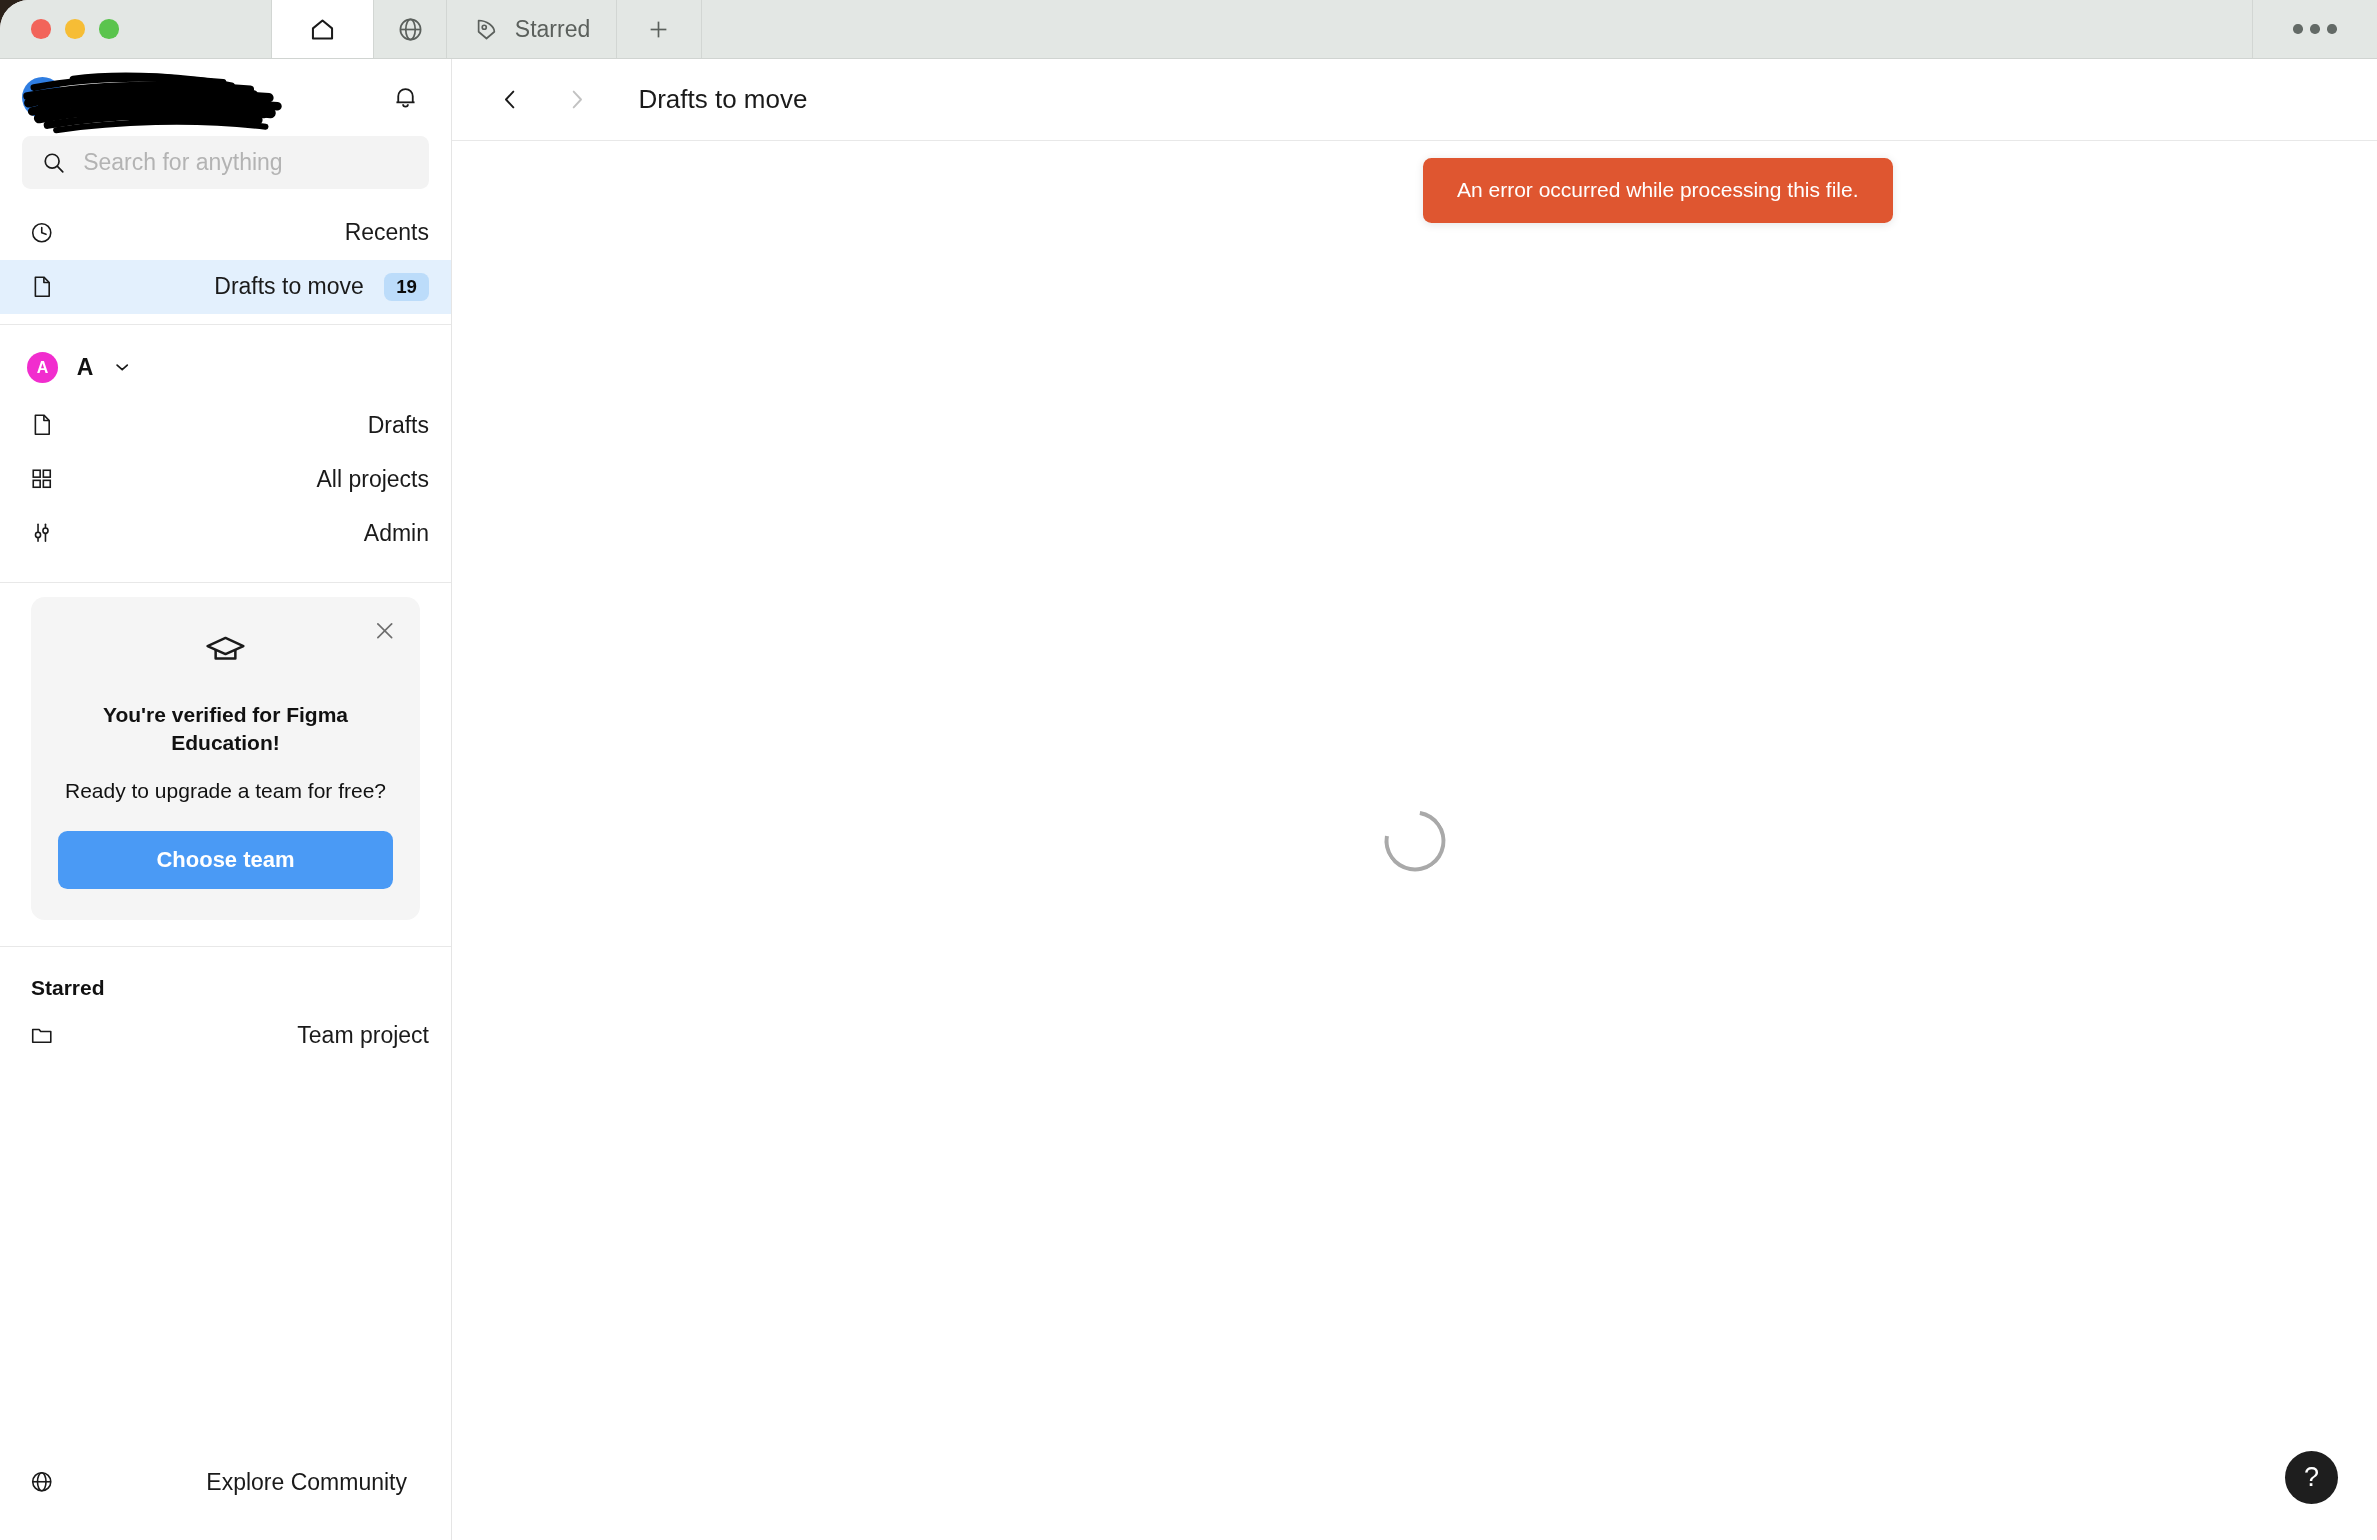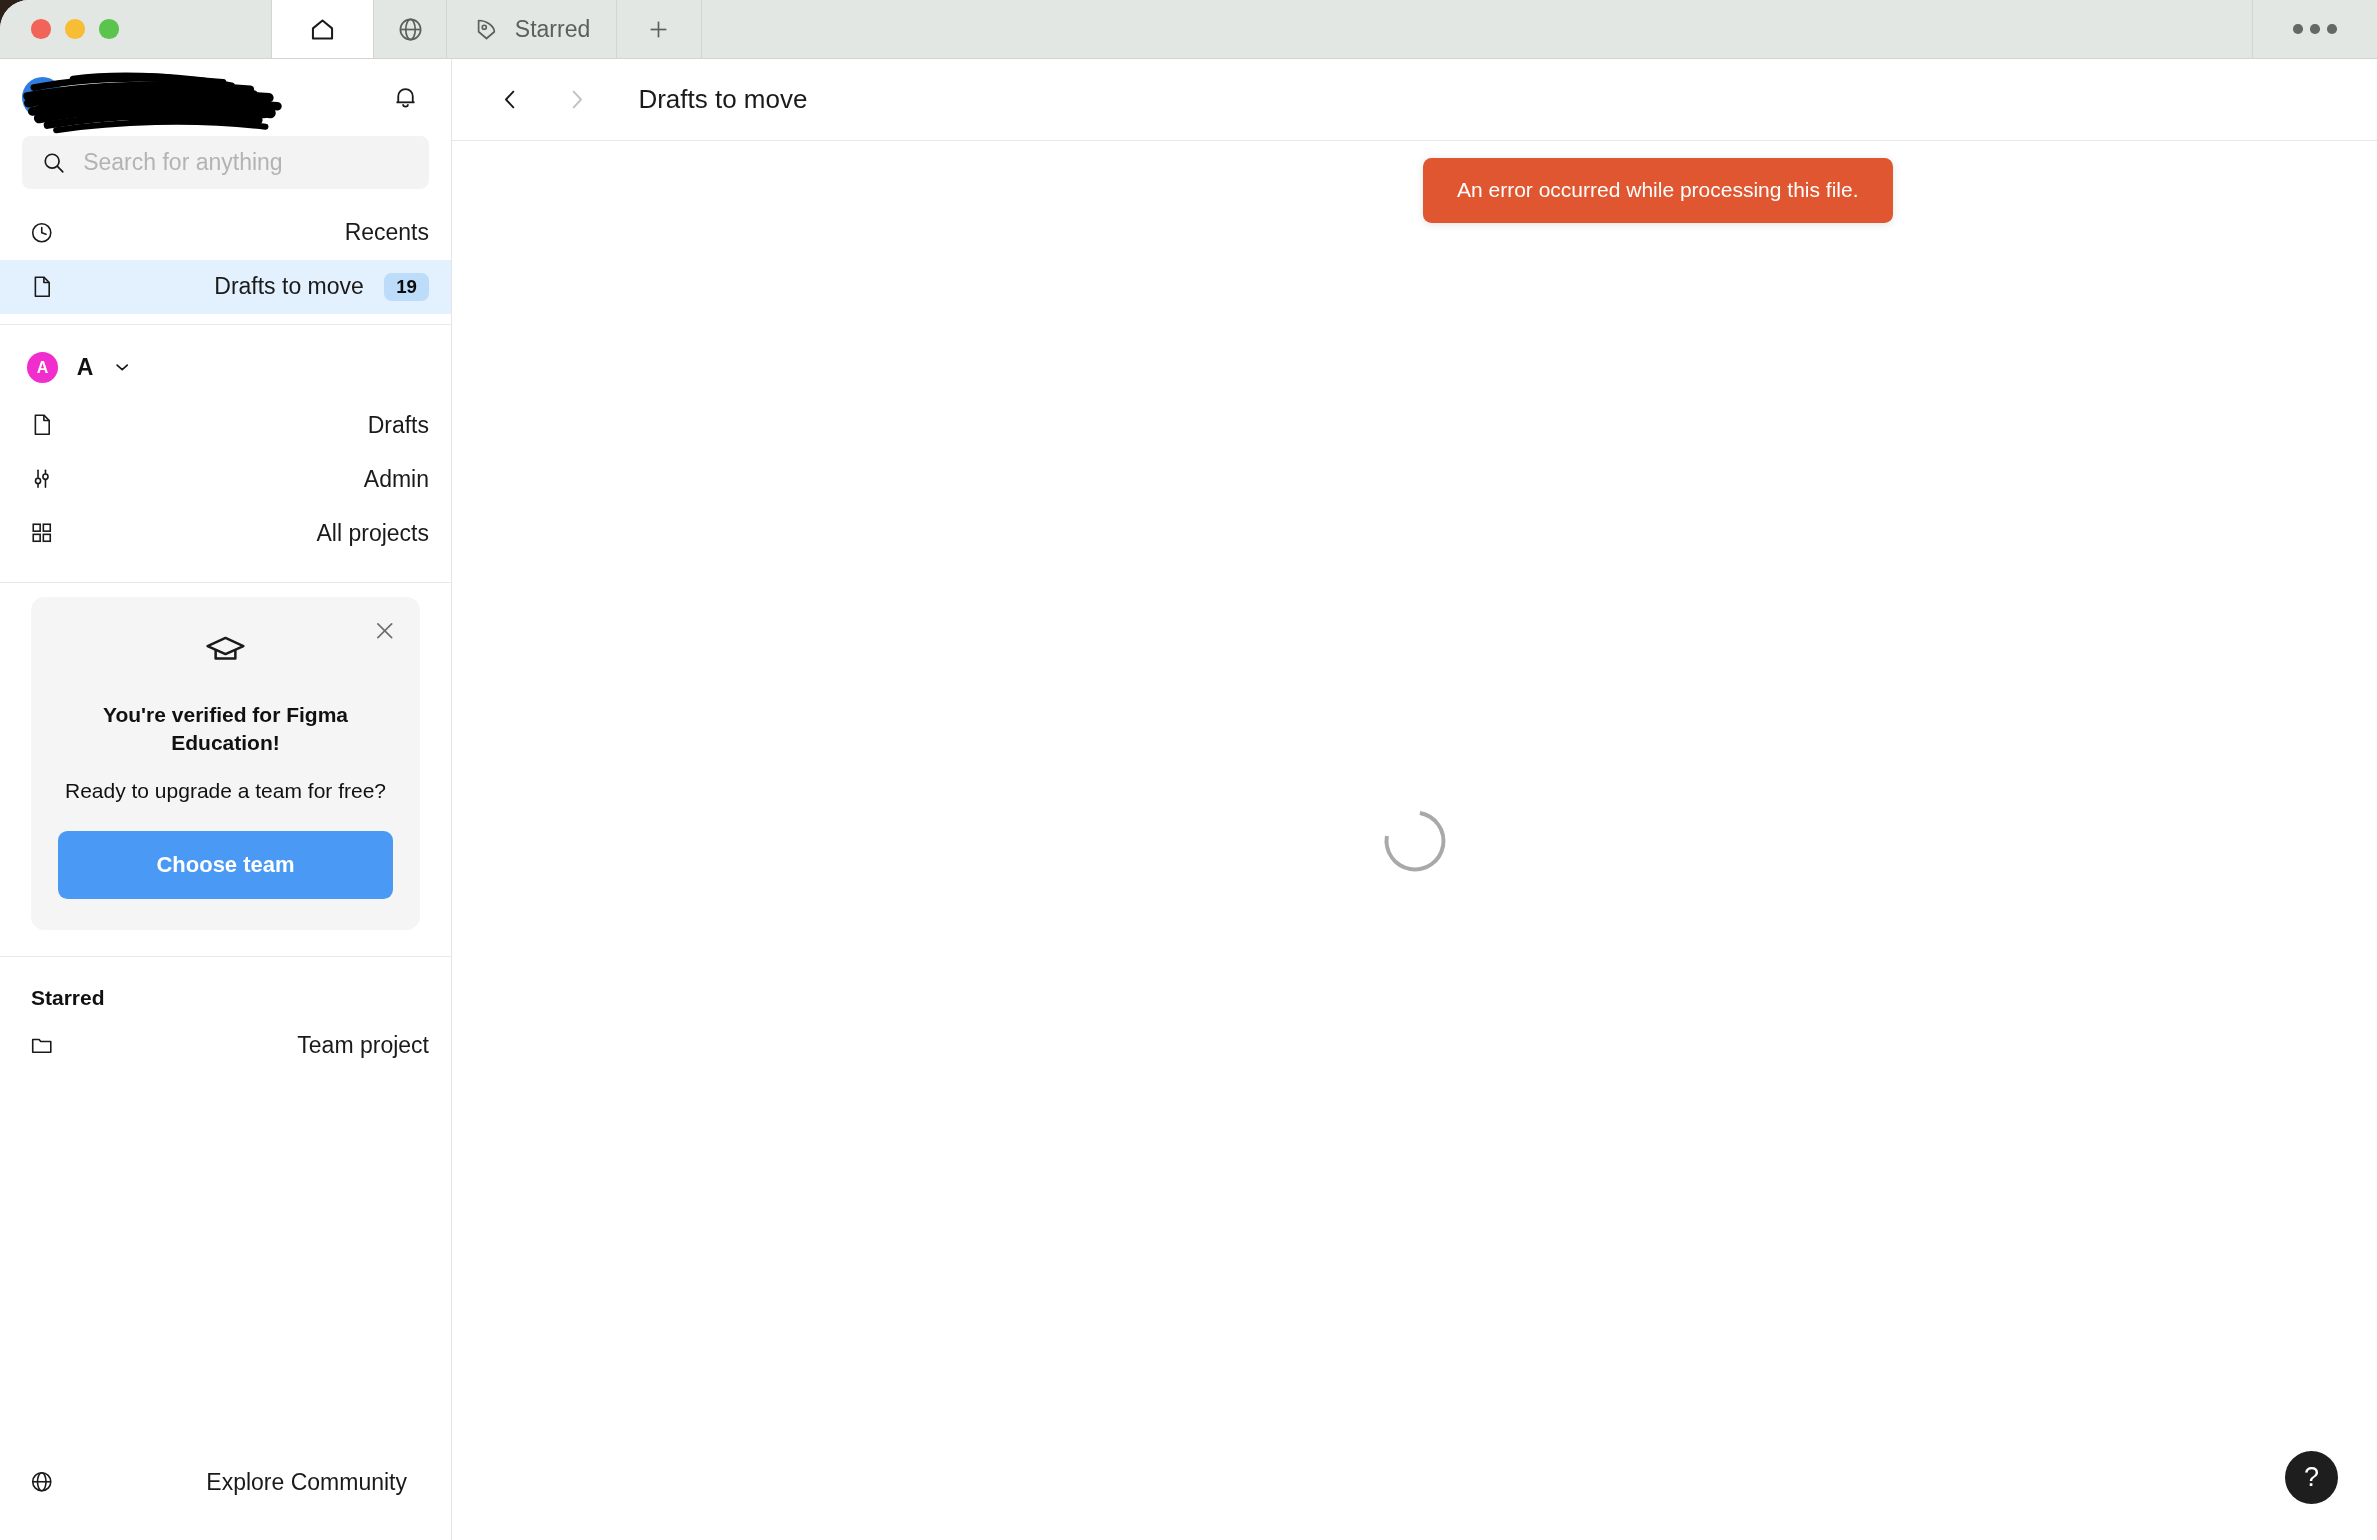--- a/index.html
+++ b/index.html
@@ -147,21 +147,21 @@
   }
   .edu-close {
     position: absolute; top: 15.3px; right: 17px;
     width: 37px; height: 37px;
     display: flex; align-items: center; justify-content: center;
   }
   .edu-icon { display: flex; justify-content: center; margin-bottom: 29px; }
   .edu-title { font-size: 21px; font-weight: 700; color: #111; line-height: 1.35; }
   .edu-sub { font-size: 21px; color: #111; line-height: 1.4; margin-top: 19px; }
   .edu-btn {
-    margin-top: 25.5px; height: 68px; width: 100%;
+    margin-top: 25.5px; height: 58px; width: 100%;
     background: #4a9af5; color: #fff;
     border: 0; border-radius: 9.4px;
     font-family: "Liberation Sans", sans-serif;
     font-size: 22px; font-weight: 700; cursor: pointer;
   }
 
   .starred-divider { height: 0.9px; background: #e8e8e8; margin-top: 25.5px; }
   .starred-title {
     font-size: 21px; font-weight: 700; color: #111;
     padding: 29px 27px 8.5px 31px;
@@ -366,42 +366,42 @@
             <svg width="25.5" height="25.5" viewBox="0 0 24 24" fill="none" stroke="#1a1a1a" stroke-width="1.5" stroke-linejoin="round">
               <path d="M6 3 h8 l5 5 v13 H6 Z"></path>
               <polyline points="14,3 14,8 19,8"></polyline>
             </svg>
           </span>
           <span class="ni-label">Drafts</span>
         </div>
 
         <div class="nav-item">
           <span class="ni-icon">
+            <svg width="25.5" height="25.5" viewBox="0 0 24 24" fill="none" stroke="#1a1a1a" stroke-width="1.5">
+              <rect x="4" y="4" width="6.5" height="6.5"></rect>
+              <rect x="13.5" y="4" width="6.5" height="6.5"></rect>
+              <rect x="4" y="13.5" width="6.5" height="6.5"></rect>
+              <rect x="13.5" y="13.5" width="6.5" height="6.5"></rect>
+            </svg>
+          </span>
+          <span class="ni-label">All projects</span>
+        </div>
+
+        <div class="nav-item">
+          <span class="ni-icon">
             <svg width="25.5" height="25.5" viewBox="0 0 24 24" fill="none" stroke="#1a1a1a" stroke-width="1.5" stroke-linecap="round">
               <line x1="8.5" y1="4" x2="8.5" y2="11"></line>
               <circle cx="8.5" cy="14" r="2.4"></circle>
               <line x1="8.5" y1="17.5" x2="8.5" y2="20"></line>
               <line x1="15.5" y1="4" x2="15.5" y2="7"></line>
               <circle cx="15.5" cy="10" r="2.4"></circle>
               <line x1="15.5" y1="13.5" x2="15.5" y2="20"></line>
             </svg>
           </span>
           <span class="ni-label">Admin</span>
-        </div>
-
-        <div class="nav-item">
-          <span class="ni-icon">
-            <svg width="25.5" height="25.5" viewBox="0 0 24 24" fill="none" stroke="#1a1a1a" stroke-width="1.5">
-              <rect x="4" y="4" width="6.5" height="6.5"></rect>
-              <rect x="13.5" y="4" width="6.5" height="6.5"></rect>
-              <rect x="4" y="13.5" width="6.5" height="6.5"></rect>
-              <rect x="13.5" y="13.5" width="6.5" height="6.5"></rect>
-            </svg>
-          </span>
-          <span class="ni-label">All projects</span>
         </div>
       </div>
 
       <div class="sidebar-divider" style="margin-top:22px"></div>
 
       <div class="edu-wrap">
         <div class="edu-card">
           <div class="edu-close">
             <span>
               <svg width="25.5" height="25.5" viewBox="0 0 24 24" fill="none" stroke="#6d6d6d" stroke-width="1.5" stroke-linecap="round">

